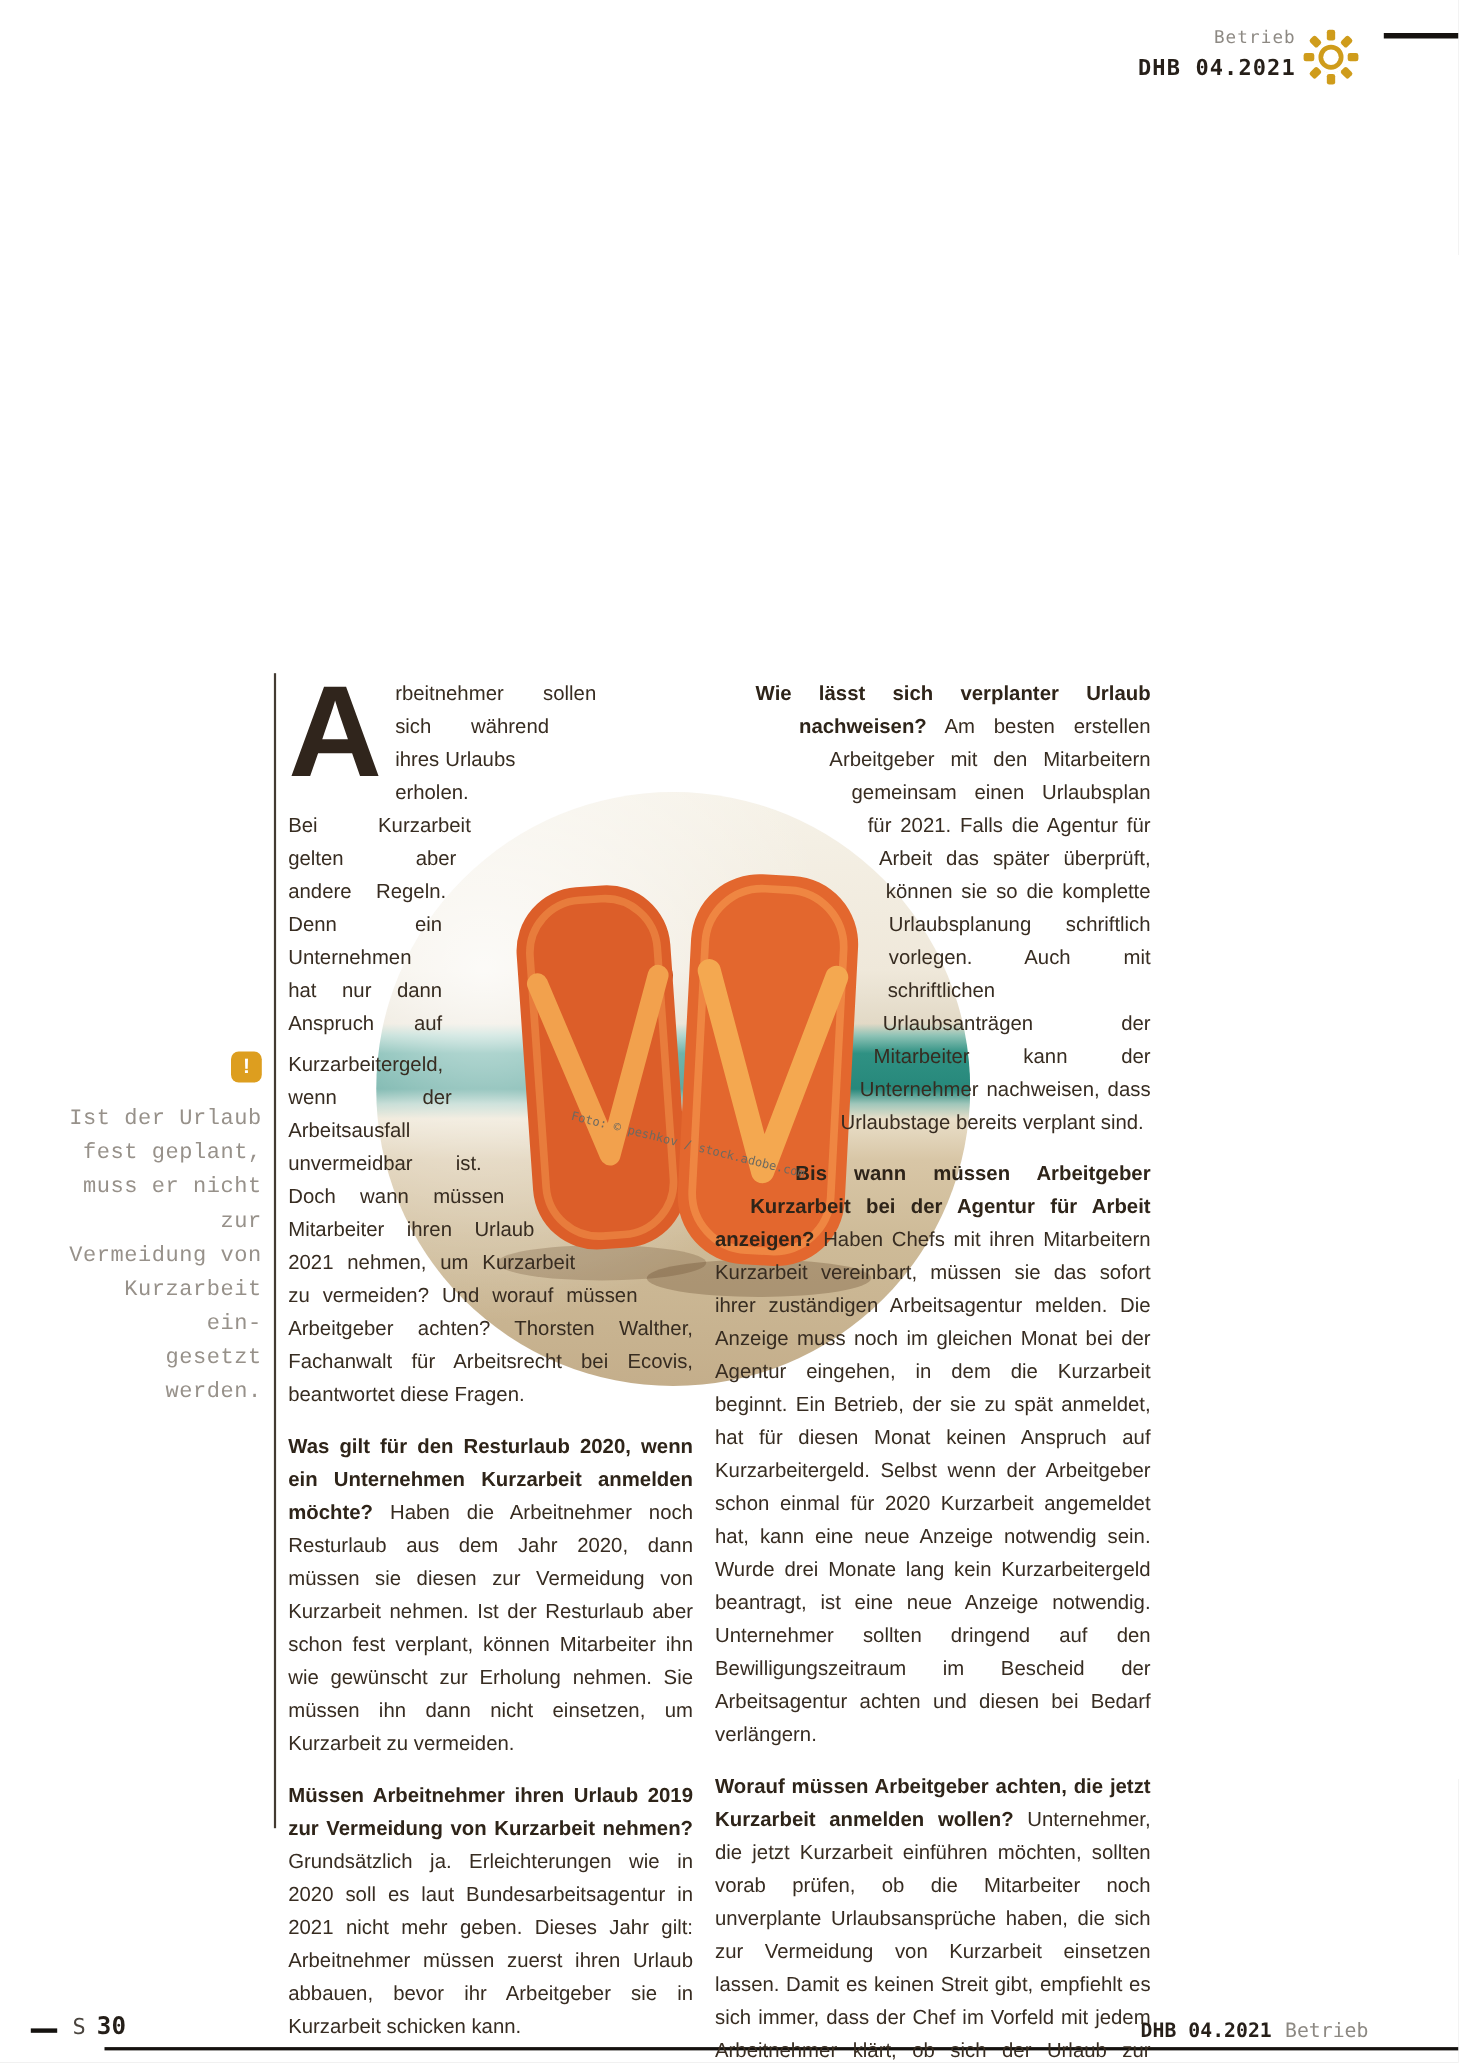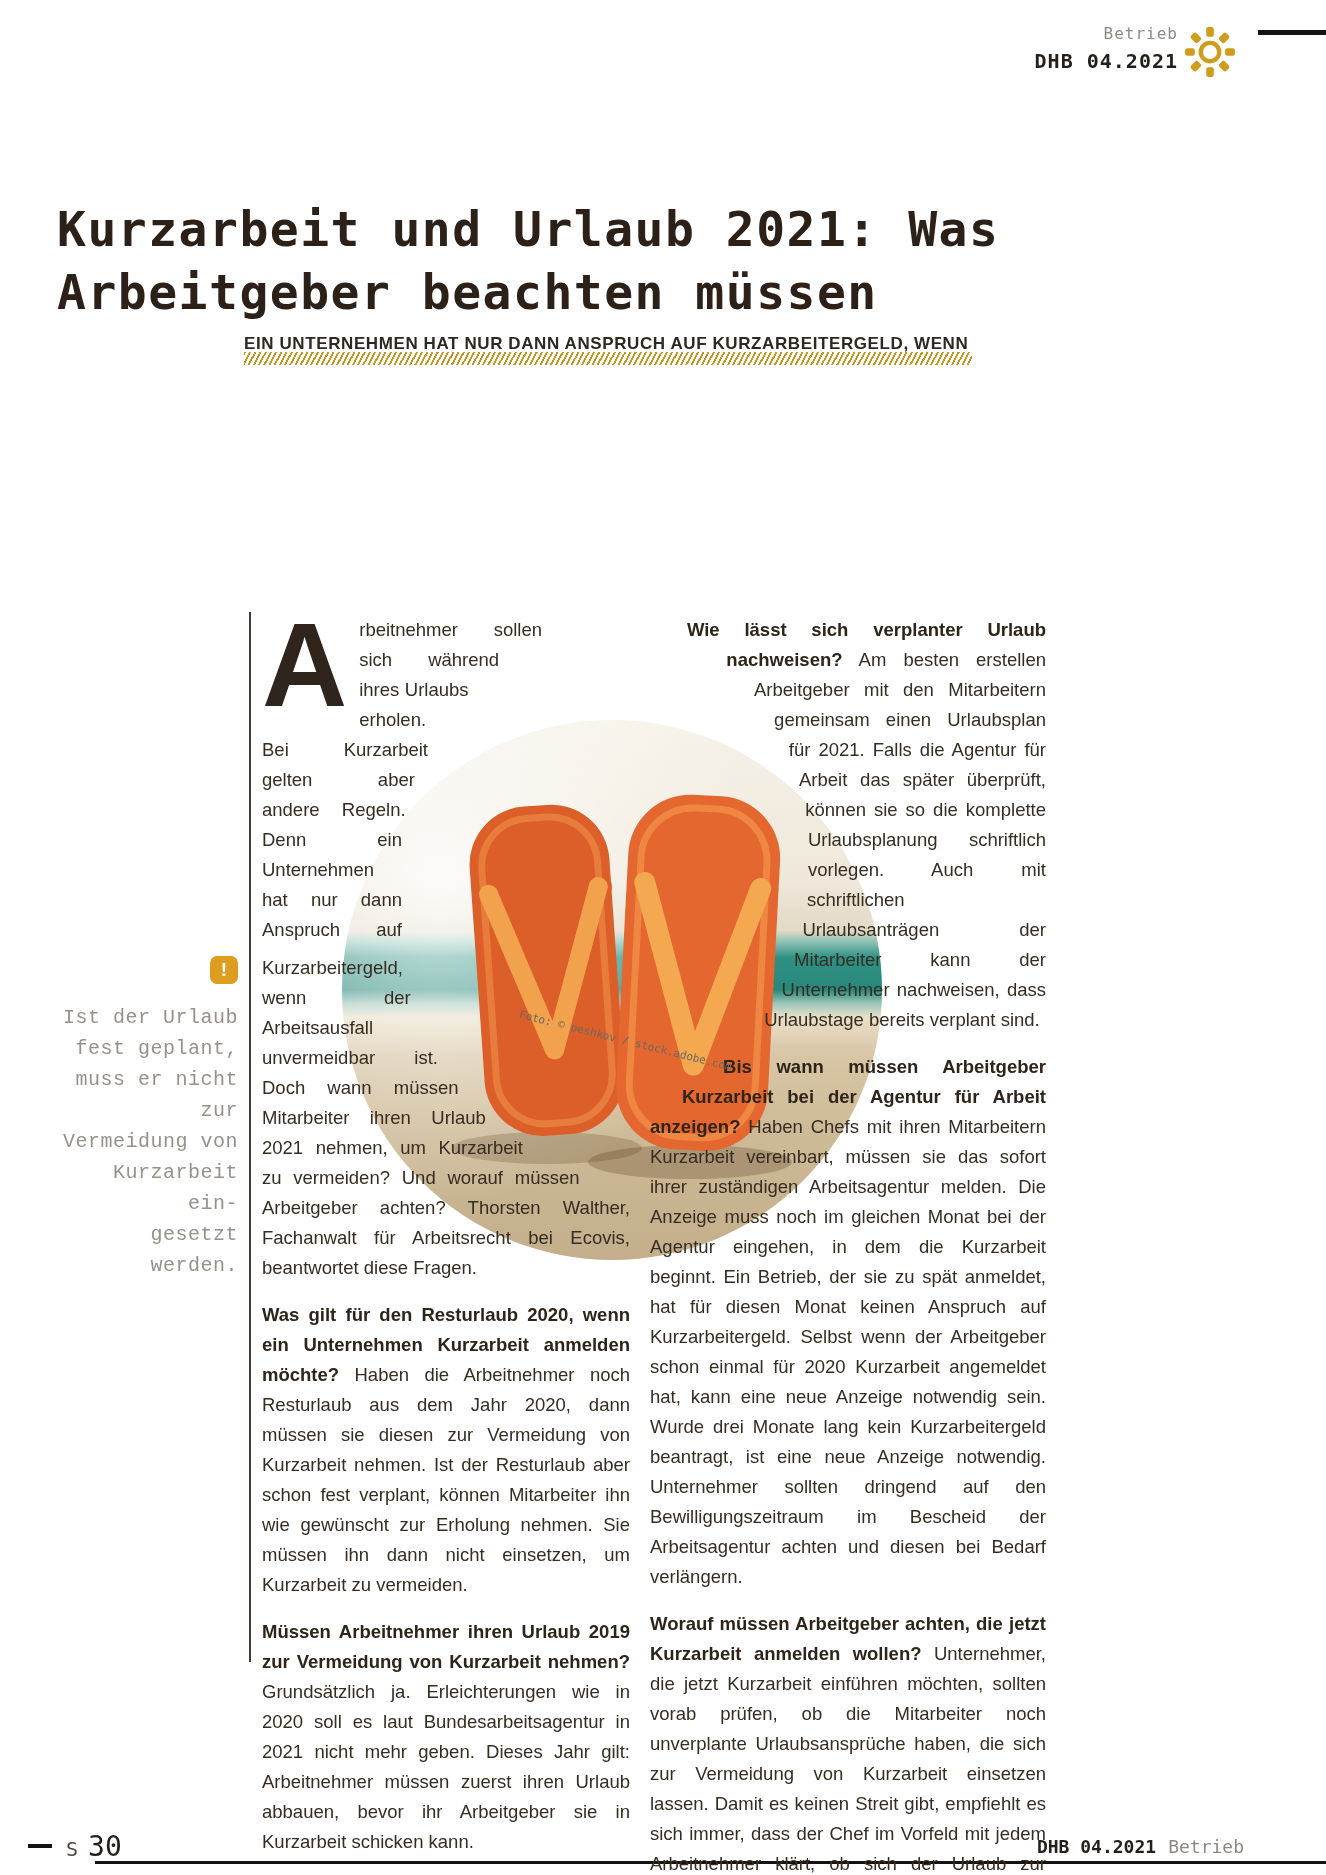--- a/index.html
+++ b/index.html
@@ -56,21 +56,21 @@
       shape-outside:circle(280px at 283px 280px);shape-margin:8px;}
   .wrap-right{float:left;width:160px;height:500px;margin-top:140px;
       shape-outside:circle(247px at -97px 247px);shape-margin:8px;}
   .dropcap{float:left;font-weight:bold;font-size:118px;line-height:92px;color:#30251c;
       margin:4px 12px 0 0;}
 
   
   .ft-tick{position:absolute;left:28px;top:1844px;width:24px;height:4px;background:#15120f;}
   .ft-page{position:absolute;left:66px;top:1830px;font-family:"DejaVu Sans Mono",monospace;color:#241e18;}
   .ft-page .s{font-size:20px;color:#4a443e;margin-right:10px;}
-  .ft-page .n{font-size:28px;font-weight:normal;}
+  .ft-page .n{font-size:22px;font-weight:bold;}
   .ft-right{position:absolute;right:82px;top:1836px;font-family:"DejaVu Sans Mono",monospace;font-size:18px;}
   .ft-right .iss{font-weight:bold;color:#261f19;margin-right:12px;}
   .ft-right .sec{color:#8d8983;}
   .ft-rule{position:absolute;left:95px;right:0;top:1861px;height:3px;background:#15120f;}
 </style>
 </head>
 <body>
 
 <div class="page">
 
@@ -86,27 +86,22 @@
       <rect x="20.5" y="38" width="7" height="9" rx="2" transform="rotate(45 24 24)"></rect>
       <rect x="1" y="20.5" width="9" height="7" rx="2" transform="rotate(45 24 24)"></rect>
       <rect x="38" y="20.5" width="9" height="7" rx="2" transform="rotate(45 24 24)"></rect>
     </g>
     <circle cx="24" cy="24" r="13" fill="#cf9c1b"></circle>
     <circle cx="24" cy="24" r="12" fill="#cf9c1b" stroke="#fff" stroke-width="3"></circle>
     <circle cx="24" cy="24" r="6.5" fill="#fff"></circle>
   </svg>
   <div class="hdr-rule"></div>
 
-  <h1 class="title" style="margin:0;">
-    <span>Kurzarbeit und Urlaub 2021: Was</span><br>
-    <span>Arbeitgeber beachten müssen</span>
-  </h1>
 
   <div class="standfirst">
-    <div class="sf-line"><span class="hatch">EIN UNTERNEHMEN HAT NUR DANN ANSPRUCH AUF KURZARBEITERGELD, WENN</span></div>
   </div>
 
   <div class="photo-circle">
     <svg viewBox="0 0 540 540" width="540" height="540">
       <ellipse cx="205" cy="428" rx="95" ry="16" fill="rgba(80,50,25,0.22)"></ellipse>
       <ellipse cx="348" cy="442" rx="102" ry="17" fill="rgba(80,50,25,0.26)"></ellipse>
       <g transform="rotate(-4 210 250)">
         <path d="M 152 170 L 207 335 L 262 170" stroke="#c14f1e" stroke-width="27" fill="none" stroke-linecap="round" stroke-linejoin="round"></path>
         <rect x="135" y="85" width="140" height="330" rx="58" fill="#dc5e29"></rect>
         <rect x="147" y="97" width="116" height="306" rx="48" fill="none" stroke="#ea8140" stroke-width="7" opacity="0.85"></rect>

